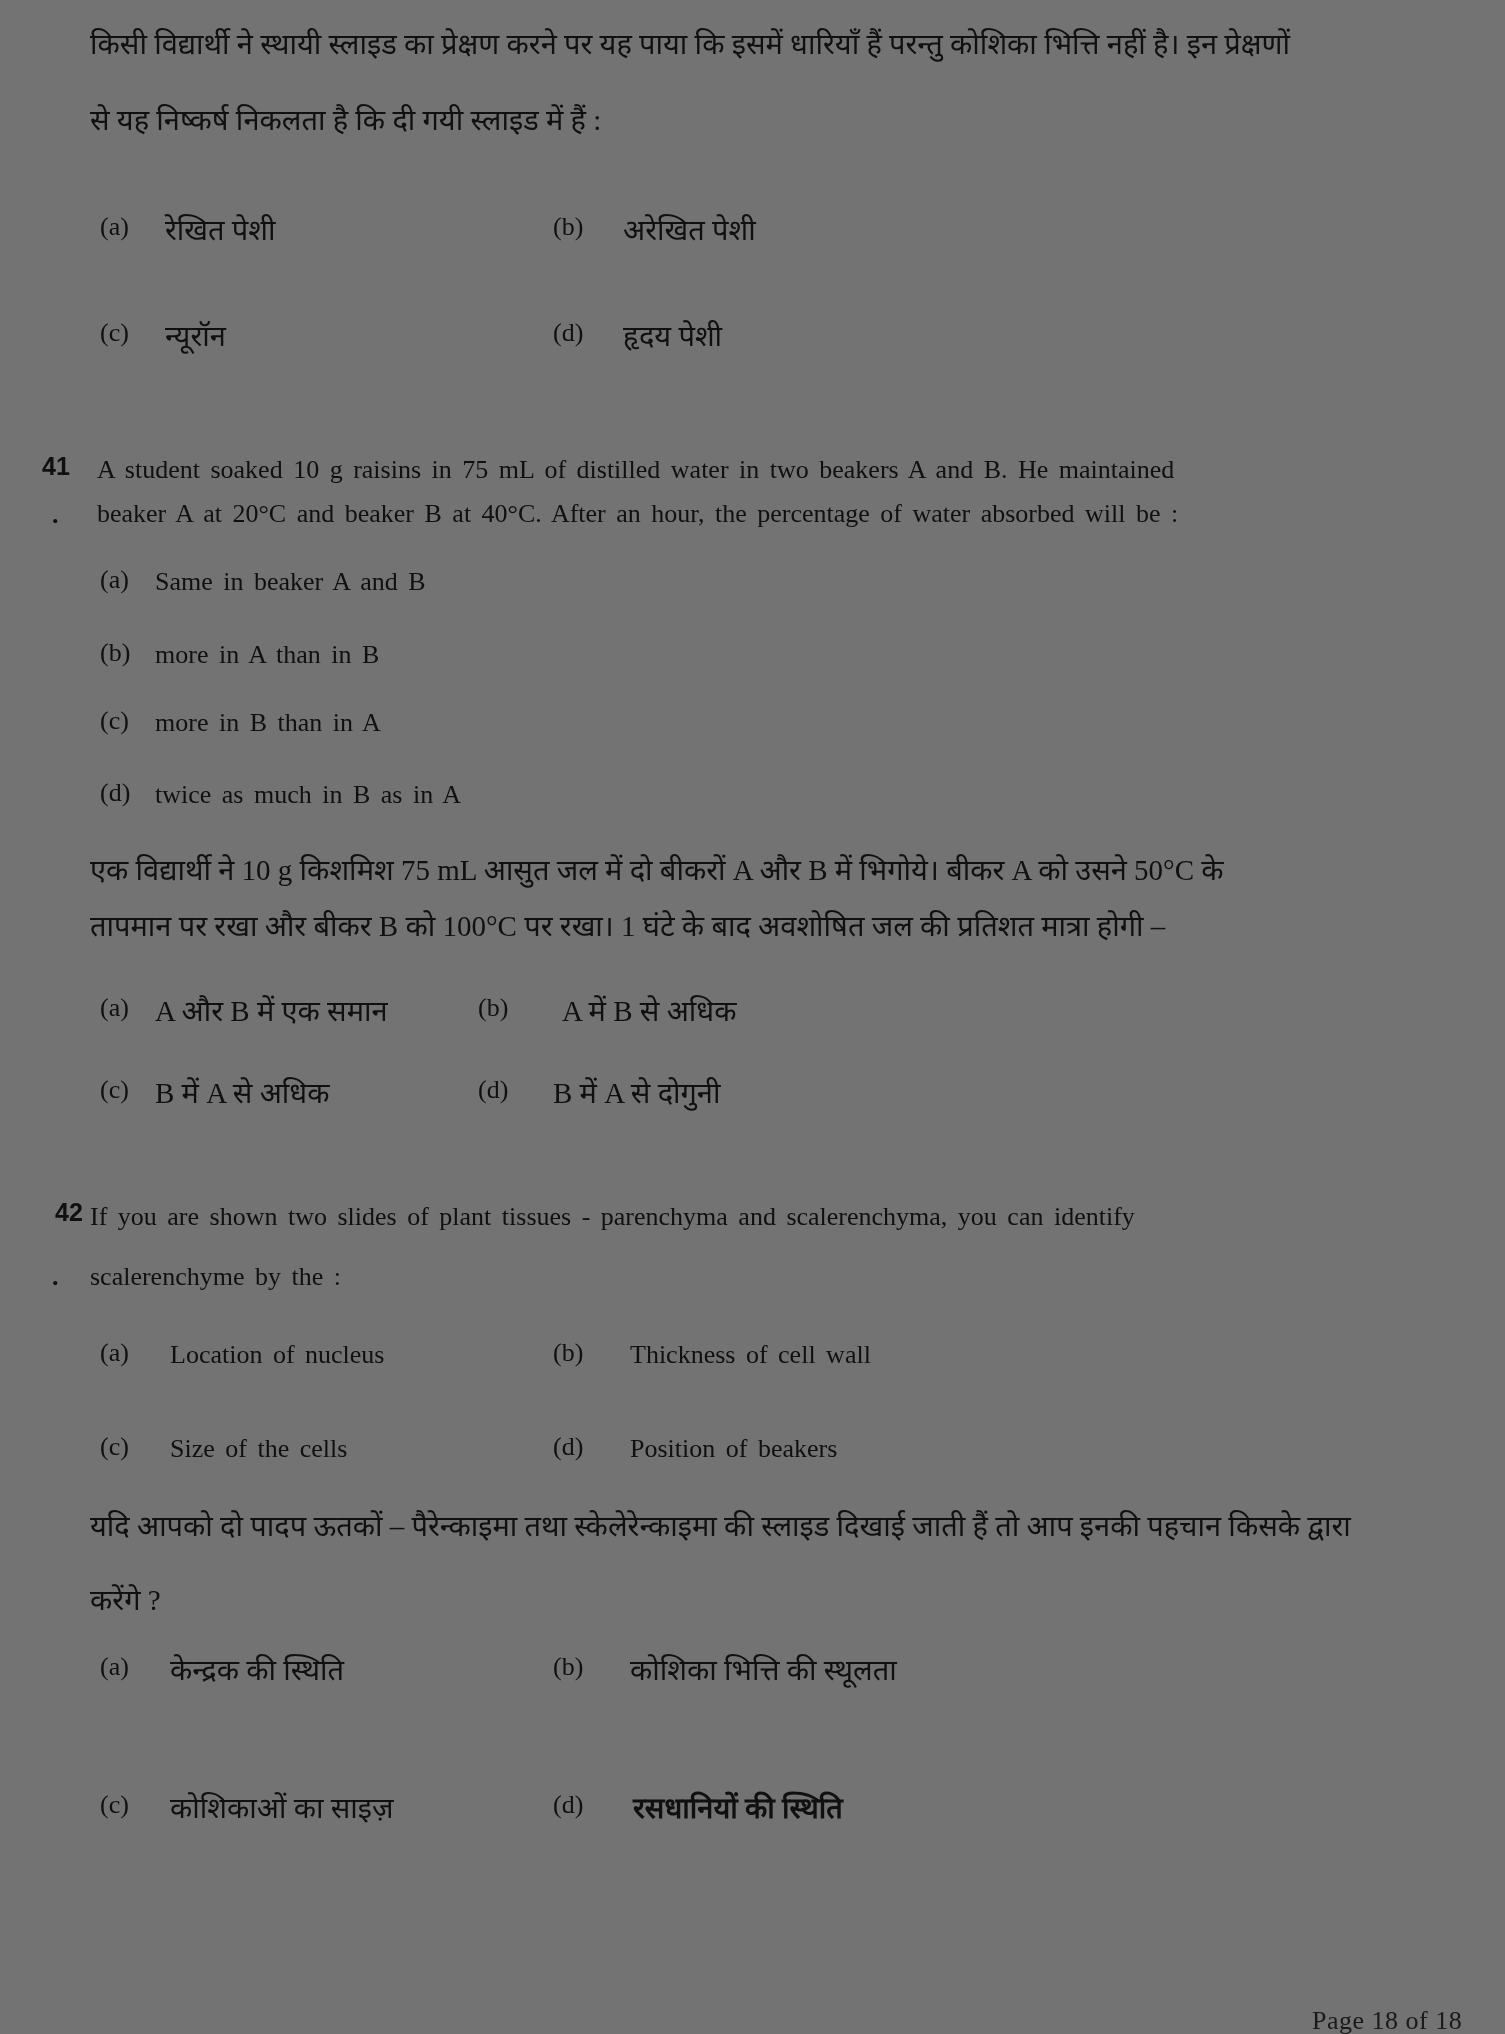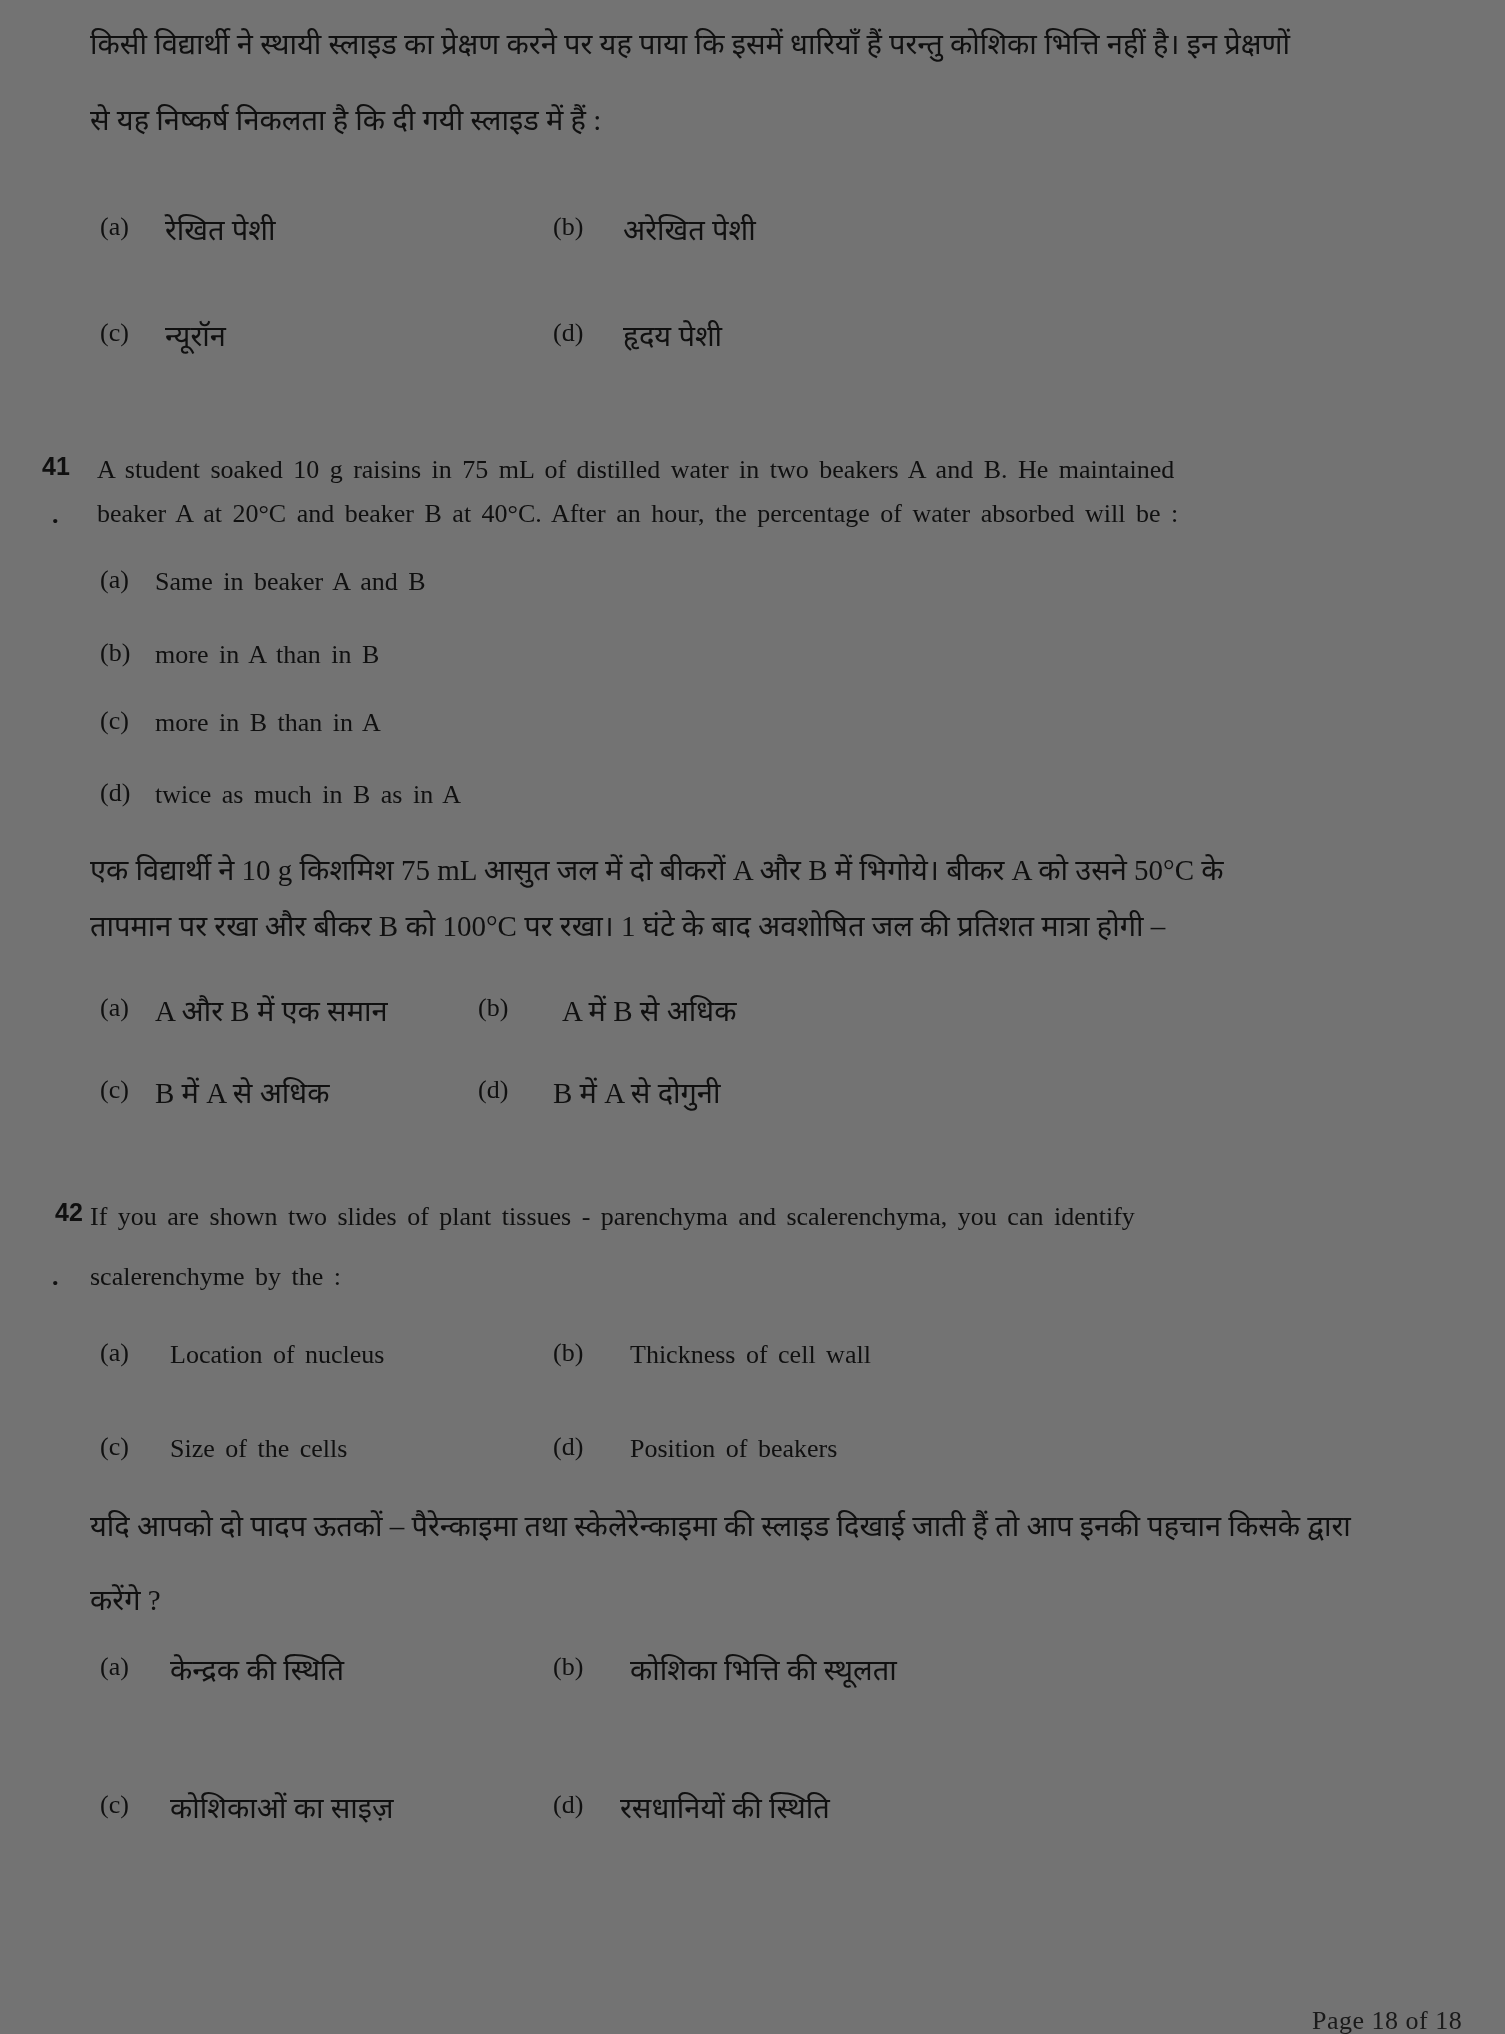--- a/index.html
+++ b/index.html
@@ -119,18 +119,18 @@
   <div class="opt-row" style="top:1652px;">
     <span class="lbl" style="left:100px;">(a)</span>
     <span class="hindi" style="left:170px;">केन्द्रक की स्थिति</span>
     <span class="lbl" style="left:553px;">(b)</span>
     <span class="hindi" style="left:630px;">कोशिका भित्ति की स्थूलता</span>
   </div>
   <div class="opt-row" style="top:1790px;">
     <span class="lbl" style="left:100px;">(c)</span>
     <span class="hindi" style="left:170px;">कोशिकाओं का साइज़</span>
     <span class="lbl" style="left:553px;">(d)</span>
-    <span class="hindi" style="left:620px;">रसधानियों की स्थिति</span>
+    <span class="hindi" style="left:633px;font-weight:bold;">रसधानियों की स्थिति</span>
   </div>
 
   <div class="abs footer" style="left:1312px; top:2006px;">Page 18 of 18</div>
 
 </div>
 
 </body></html>

